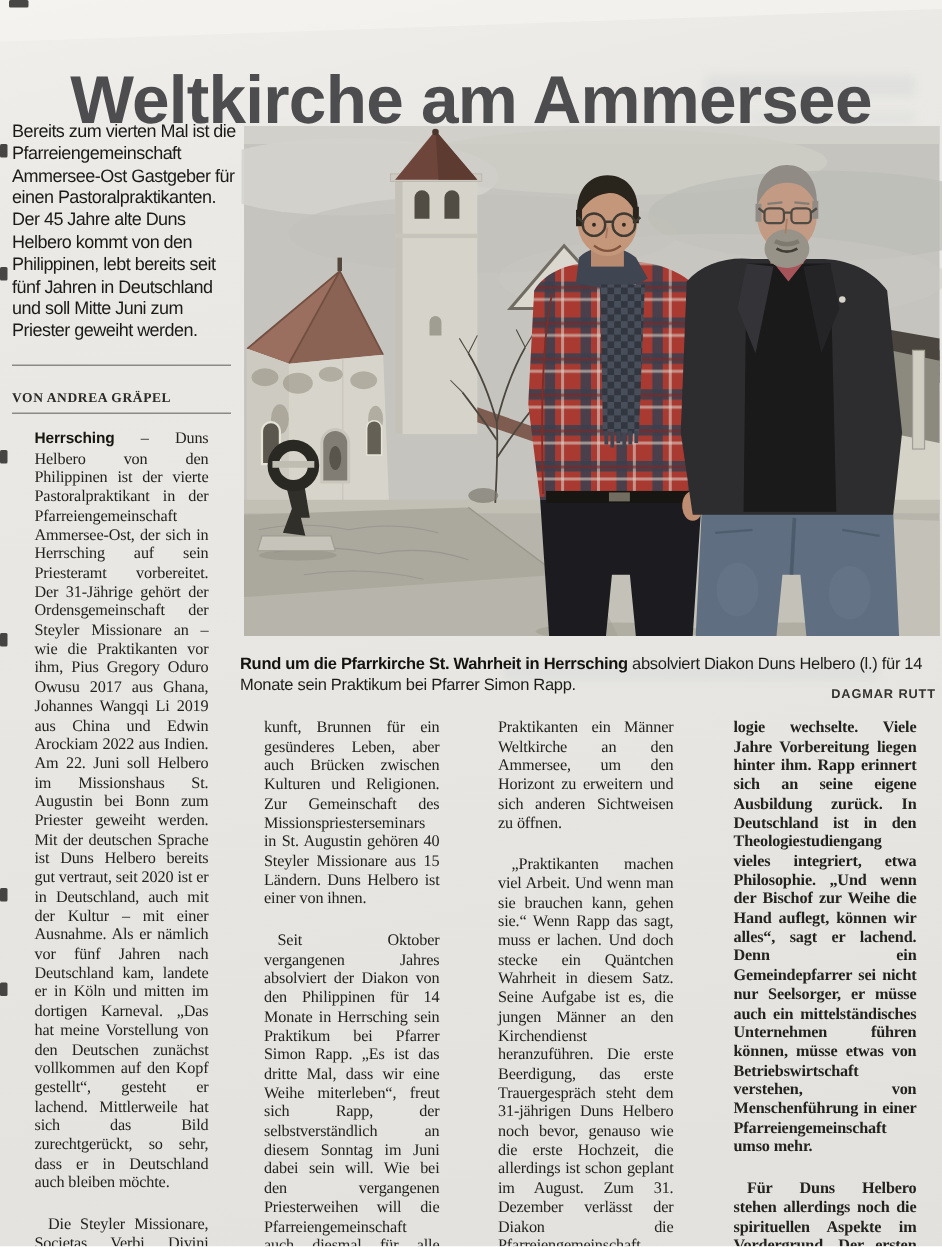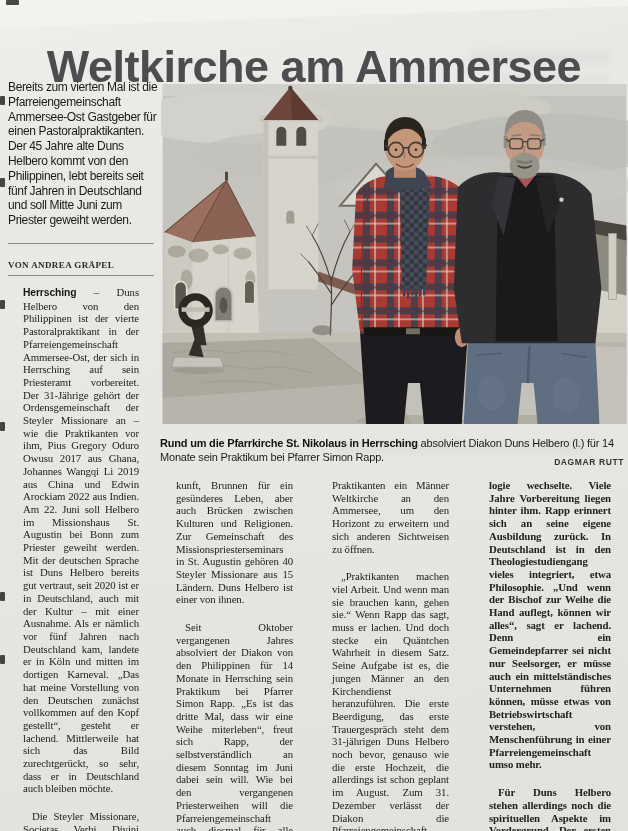--- a/index.html
+++ b/index.html
@@ -243,21 +243,21 @@
           <path d="M361,58 L366,58 M348,58 L344,55 M379,58 L383,55"></path>
         </g>
         <path d="M350,52 L360,51 M368,51 L378,52" stroke="#7f7b74" stroke-width="1.5" fill="none"></path>
         <path d="M363,62 L362,72" stroke="#a87c62" stroke-width="1.2" fill="none"></path>
       </g>
 
       <rect width="465" height="341" fill="#b9a98f" opacity=".05"></rect>
     </svg>
   </figure>
 
-  <p class="caption"><b>Rund um die Pfarrkirche St. Nikolaus in Herrsching</b><span> absolviert Diakon Duns Helbero (l.) für 14 Monate sein Praktikum bei Pfarrer Simon Rapp.</span><span class="credit">DAGMAR RUTT</span></p>
+  <p class="caption"><b>Rund um die Pfarrkirche St. Wahrheit in Herrsching</b><span> absolviert Diakon Duns Helbero (l.) für 14 Monate sein Praktikum bei Pfarrer Simon Rapp.</span><span class="credit">DAGMAR RUTT</span></p>
 
   <div class="col col1">
     <p><b class="dateline">Herrsching</b><span> – </span><span>Duns Helbero von den Philippinen ist der vierte Pastoralpraktikant in der Pfarreiengemeinschaft Ammersee-Ost, der sich in Herrsching auf sein Priesteramt vorbereitet. Der 31-Jährige gehört der Ordensgemeinschaft der Steyler Missionare an – wie die Praktikanten vor ihm, Pius Gregory Oduro Owusu 2017 aus Ghana, Johannes Wangqi Li 2019 aus China und Edwin Arockiam 2022 aus Indien. Am 22. Juni soll Helbero im Missionshaus St. Augustin bei Bonn zum Priester geweiht werden. Mit der deutschen Sprache ist Duns Helbero bereits gut vertraut, seit 2020 ist er in Deutschland, auch mit der Kultur – mit einer Ausnahme. Als er nämlich vor fünf Jahren nach Deutschland kam, landete er in Köln und mitten im dortigen Karneval. „Das hat meine Vorstellung von den Deutschen zunächst vollkommen auf den Kopf gestellt“, gesteht er lachend. Mittlerweile hat sich das Bild zurechtgerückt, so sehr, dass er in Deutschland auch bleiben möchte.</span></p>
     <p class="ind">Die Steyler Missionare, Societas Verbi Divini (SVD), sind eine internationale missionarische Ordensgemeinschaft. Sie wurde 1875 von Arnold Janssen in Steyl (Niederlande) gegründet. Die Ordensbrüder leben und arbeiten mit Menschen in aller Welt. Sie helfen beim Aufbau christlicher Gemeinden, bauen Schulen für eine bessere Zu-</p>
   </div>
 
   <div class="col col2">
     <p>kunft, Brunnen für ein gesünderes Leben, aber auch Brücken zwischen Kulturen und Religionen. Zur Gemeinschaft des Missionspriesterseminars in St. Augustin gehören 40 Steyler Missionare aus 15 Ländern. Duns Helbero ist einer von ihnen.</p>
     <p class="ind">Seit Oktober vergangenen Jahres absolviert der Diakon von den Philippinen für 14 Monate in Herrsching sein Praktikum bei Pfarrer Simon Rapp. „Es ist das dritte Mal, dass wir eine Weihe miterleben“, freut sich Rapp, der selbstverständlich an diesem Sonntag im Juni dabei sein will. Wie bei den vergangenen Priesterweihen will die Pfarreiengemeinschaft auch diesmal für alle Interessierten eine gemeinsame Fahrt mit dem Zug anbieten. Rapp hat während seiner Ausbildung selbst ein einjähriges Praktikum im Ausland absolviert, in den USA. Er holt sich immer wieder gerne mit den</p>
   </div>

